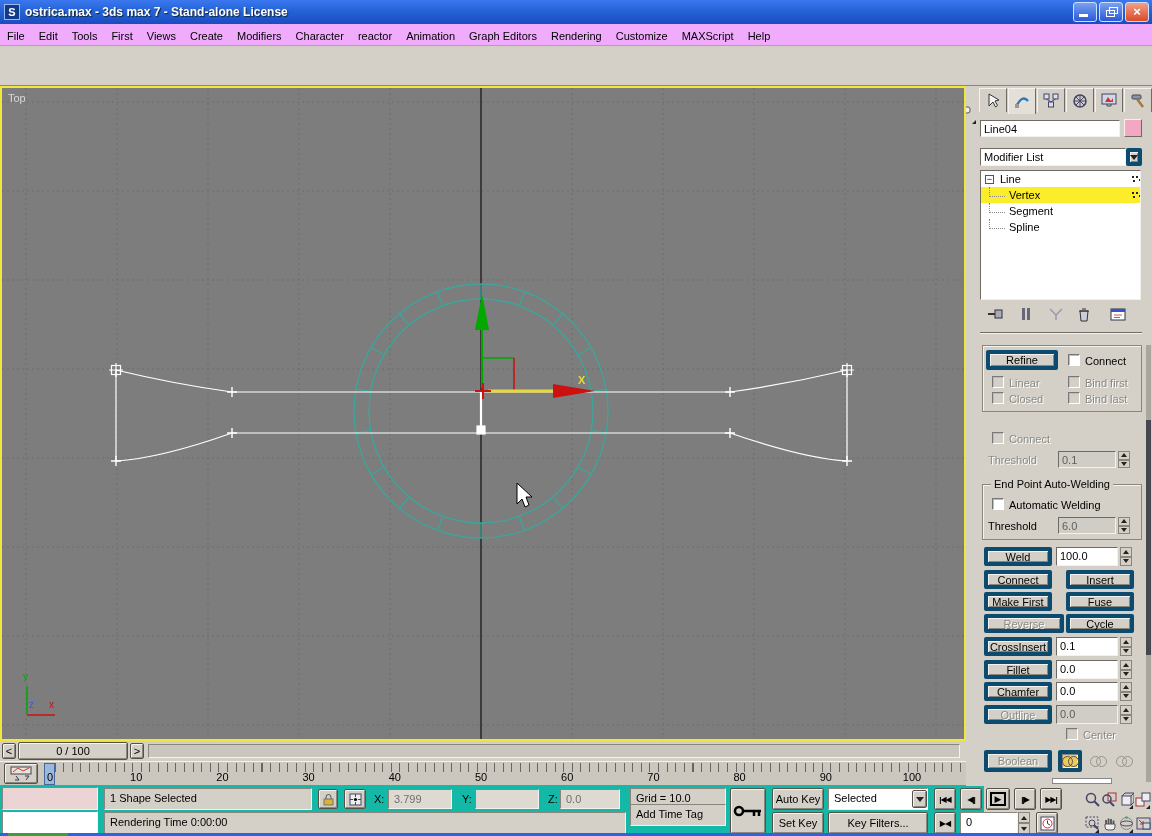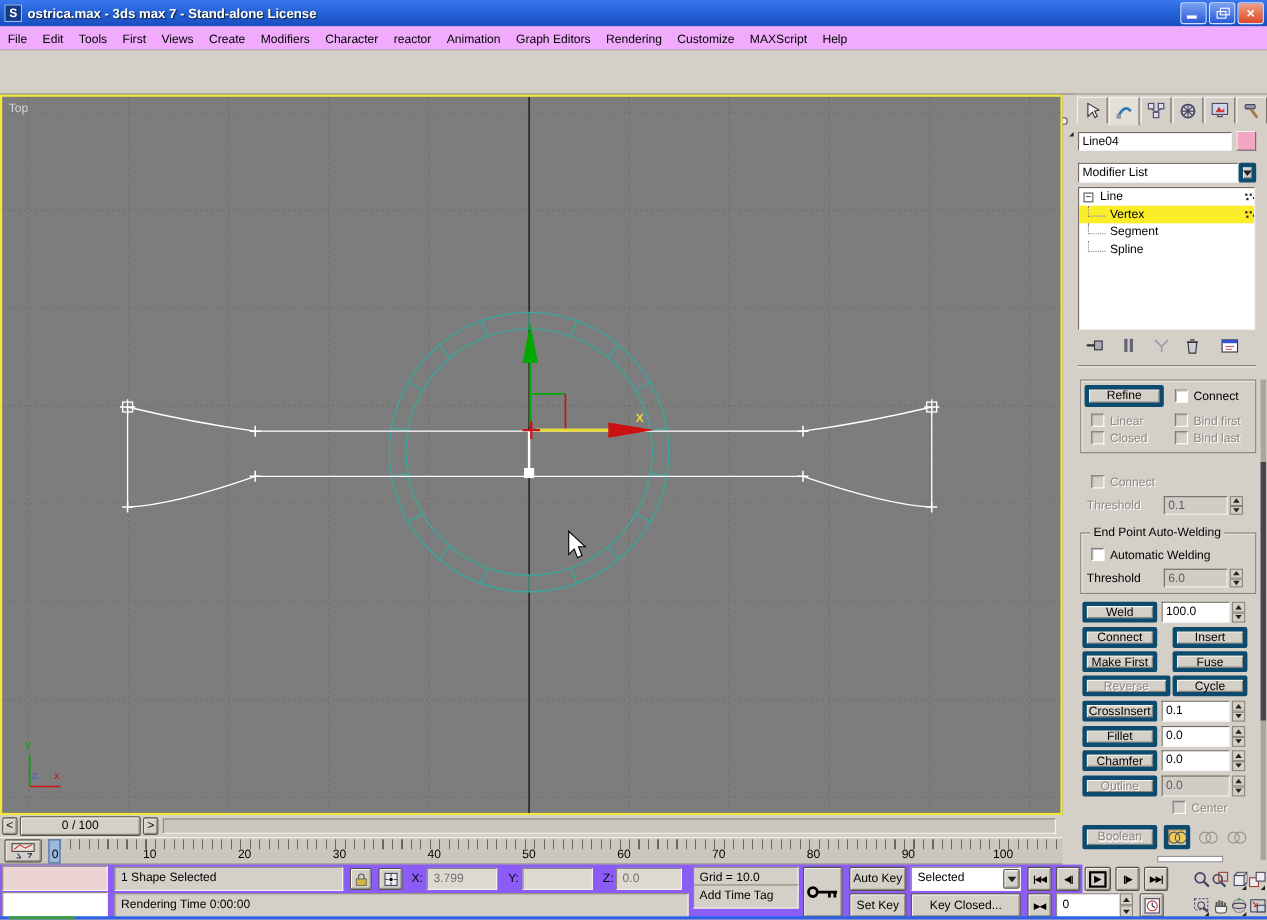--- a/index.html
+++ b/index.html
@@ -117,21 +117,21 @@
   #timeslider{position:absolute;left:0;top:741px;width:966px;height:20px;background:#d4d0c8;}
   #trackbar{position:absolute;left:0;top:761px;width:966px;height:25px;background:#cbc7bf;
     border-top:1px solid #f4f2ee;border-bottom:1px solid #8a867e;}
   #ruler-ticks{position:absolute;left:46px;right:4px;top:1px;height:9px;
     background:repeating-linear-gradient(90deg,#666 0 1px,transparent 1px 8.62px);}
   .ruler-num{position:absolute;top:9px;transform:translateX(-50%);font-size:11px;}
   #frame-marker{position:absolute;left:44px;top:1px;width:11px;height:22px;background:#9db8dd;
     border:1px solid #46689a;}
 
   
-  #statusbar{position:absolute;left:0;top:786px;width:984px;height:50px;background:#8b5cf6;}
+  #statusbar{position:absolute;left:0;top:786px;width:984px;height:50px;background:#14b8a6;}
   .sfld{position:absolute;background:#d4d0c8;border:1px solid;
     border-color:#8a867e #f4f2ee #f4f2ee #8a867e;padding:3px 5px;white-space:nowrap;overflow:hidden;}
   .sfld.white{background:#fff;}
   .sfld.dim{background:#dedad2;color:#6f6f6f;}
   .sbtn{position:absolute;background:#d4d0c8;border:1px solid #55524c;border-radius:2px;
     box-shadow:inset 1px 1px 0 #f4f2ee,inset -1px -1px 0 #8a867e;display:flex;
     align-items:center;justify-content:center;}
   .navbtn{position:absolute;width:16px;height:22px;display:flex;align-items:center;justify-content:center;}
   .pb{font-size:8px;font-weight:bold;letter-spacing:-1px;}
   #listener-pink{position:absolute;left:2px;top:1px;width:96px;height:23px;background:#edd4d4;
@@ -707,21 +707,21 @@
         </svg>
       </span>
 
     <span class="sbtn" style="left:772px;top:2px;width:52px;height:22px">Auto Key</span>
     <span class="sbtn" style="left:772px;top:26px;width:52px;height:22px">Set Key</span>
 
     <div class="sfld white" style="left:828px;top:2px;width:100px;height:22px">Selected</div>
     <span class="sbtn" style="left:912px;top:4px;width:15px;height:18px">
         <span class="caret"></span>
       </span>
-    <span class="sbtn" style="left:828px;top:26px;width:100px;height:22px">Key Closed...</span>
+    <span class="sbtn" style="left:828px;top:26px;width:100px;height:22px">Key Filters...</span>
 
     <span class="sbtn pb" style="left:934px;top:2px;width:22px;height:22px">|◀◀</span>
     <span class="sbtn pb" style="left:960px;top:2px;width:22px;height:22px">◀||</span>
     <span class="sbtn" style="left:986px;top:2px;width:24px;height:22px">
         <span style="border:2px solid #000;padding:0 3px;font-size:9px">▶</span>
       </span>
     <span class="sbtn pb" style="left:1014px;top:2px;width:22px;height:22px">||▶</span>
     <span class="sbtn pb" style="left:1040px;top:2px;width:22px;height:22px">▶▶|</span>
 
     <span class="sbtn pb" style="left:934px;top:26px;width:22px;height:22px">▶◀</span>

